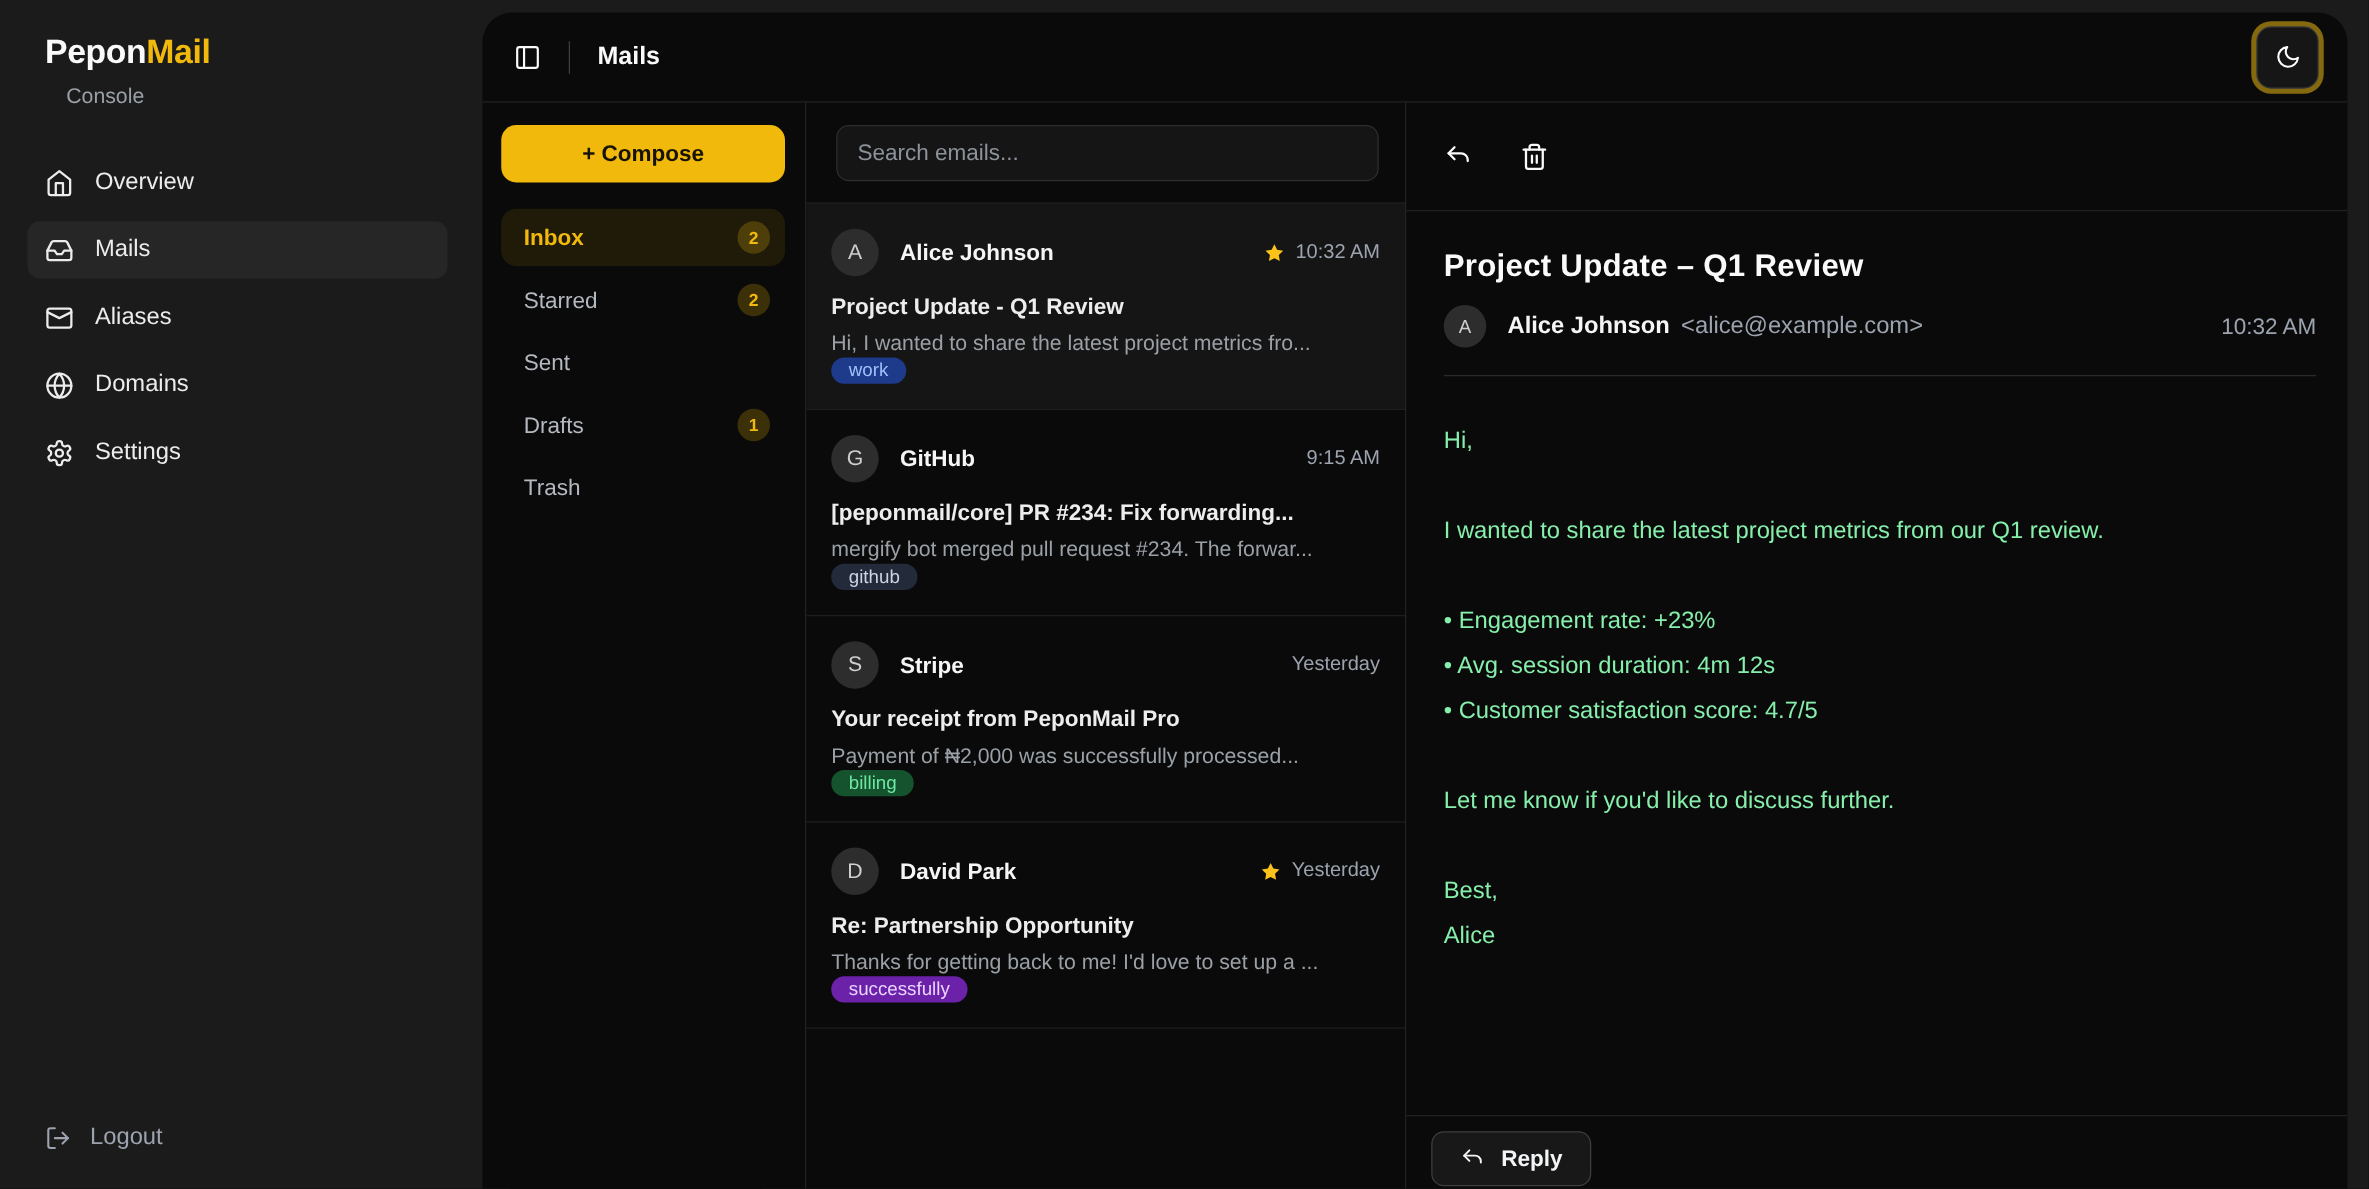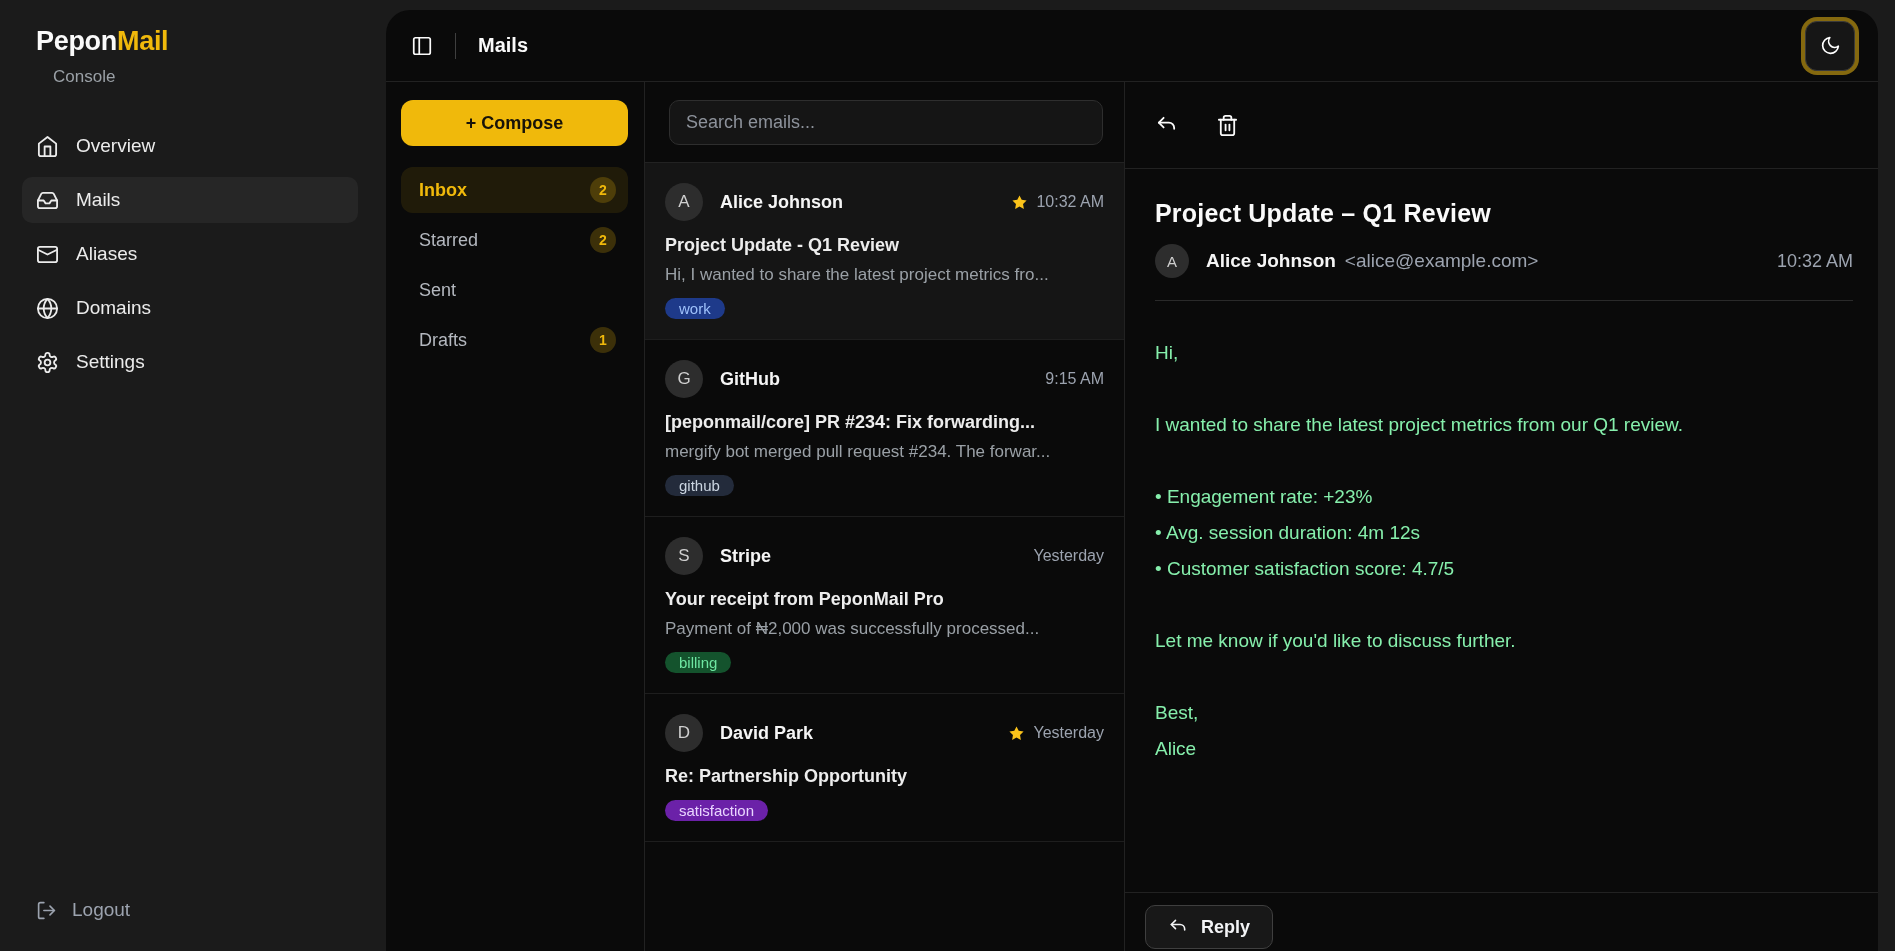--- a/index.html
+++ b/index.html
@@ -67,21 +67,21 @@
   .email.selected { background:#151515; }
   .erow { display:flex; align-items:center; }
   .avatar { width:38px; height:38px; flex:none; border-radius:50%; background:#2d2d2d; color:#cfcfcf;
             font-size:17px; display:flex; align-items:center; justify-content:center; }
   .ename { margin-left:17px; font-size:18px; font-weight:700; color:#f5f5f5; }
   .eright { margin-left:auto; display:flex; align-items:center; gap:8px; }
   .star { width:17px; height:17px; fill:var(--c-star,#fbc31a); }
   .etime { font-size:16px; color:#9ca3af; }
   .esub { margin-top:14px; font-size:18px; font-weight:600; color:#ededed; white-space:nowrap; overflow:hidden; }
   .eprev { margin-top:9px; font-size:17px; color:#9aa0a6; white-space:nowrap; overflow:hidden; }
-  .tag { display:inline-block; margin-top:13px; padding:2px 14px; border-radius:999px;
+  .tag { display:inline-block; margin-top:1px; padding:2px 14px; border-radius:999px;
          font-size:15px; font-weight:500; }
 
   
   .detail { flex:1; min-width:0; display:flex; flex-direction:column; }
   .dtoolbar { height:87px; flex:none; display:flex; align-items:center; gap:38px; padding:0 30px;
               border-bottom:1px solid #222; }
   .dtoolbar .icon-btn svg { width:23px; height:23px; }
   .dcontent { flex:1; min-height:0; overflow:hidden; padding:30px 25px 0 30px; }
   .dsubject { margin:0 0 16px 0; font-size:25px; font-weight:700; color:#fafafa; letter-spacing:0.2px; }
   .dsender { display:flex; align-items:center; padding-bottom:22px; border-bottom:1px solid #2a2a2a; }
@@ -191,20 +191,23 @@
           <span class="flabel">Starred</span>
           <span class="badge">2</span>
         </div>
         <div class="folder">
           <span class="flabel">Sent</span>
         </div>
         <div class="folder">
           <span class="flabel">Drafts</span>
           <span class="badge">1</span>
         </div>
+        <div class="folder">
+          <span class="flabel">Trash</span>
+        </div>
       </section>
 
       <section class="maillist">
         <div class="search-wrap">
           <input class="search" type="text" placeholder="Search emails..." style="">
         </div>
         <div class="list-scroll">
 
           <article class="email selected">
             <div class="erow">
@@ -253,21 +256,22 @@
               <span class="avatar">D</span>
               <span class="ename">David Park</span>
               <span class="eright">
                 <svg class="star" viewBox="0 0 24 24">
                     <path d="M12 2l3.09 6.26L22 9.27l-5 4.87 1.18 6.88L12 17.77l-6.18 3.25L7 14.14 2 9.27l6.91-1.01L12 2z"></path>
                   </svg>
                 <span class="etime">Yesterday</span>
               </span>
             </div>
             <div class="esub">Re: Partnership Opportunity</div>
-            <span class="tag" style="background-color: rgb(107, 33, 168); color: rgb(233, 213, 255);">satisfaction</span>
+            <div class="eprev">Thanks for getting back to me! I'd love to set up a ...</div>
+            <span class="tag" style="background-color: rgb(107, 33, 168); color: rgb(233, 213, 255);">successfully</span>
           </article>
 
         </div>
       </section>
 
       <section class="detail">
         <div class="dtoolbar">
           <button class="icon-btn">
             <svg class="line-ic" viewBox="0 0 24 24">
                 <path d="M9 14 4 9l5-5"></path>

